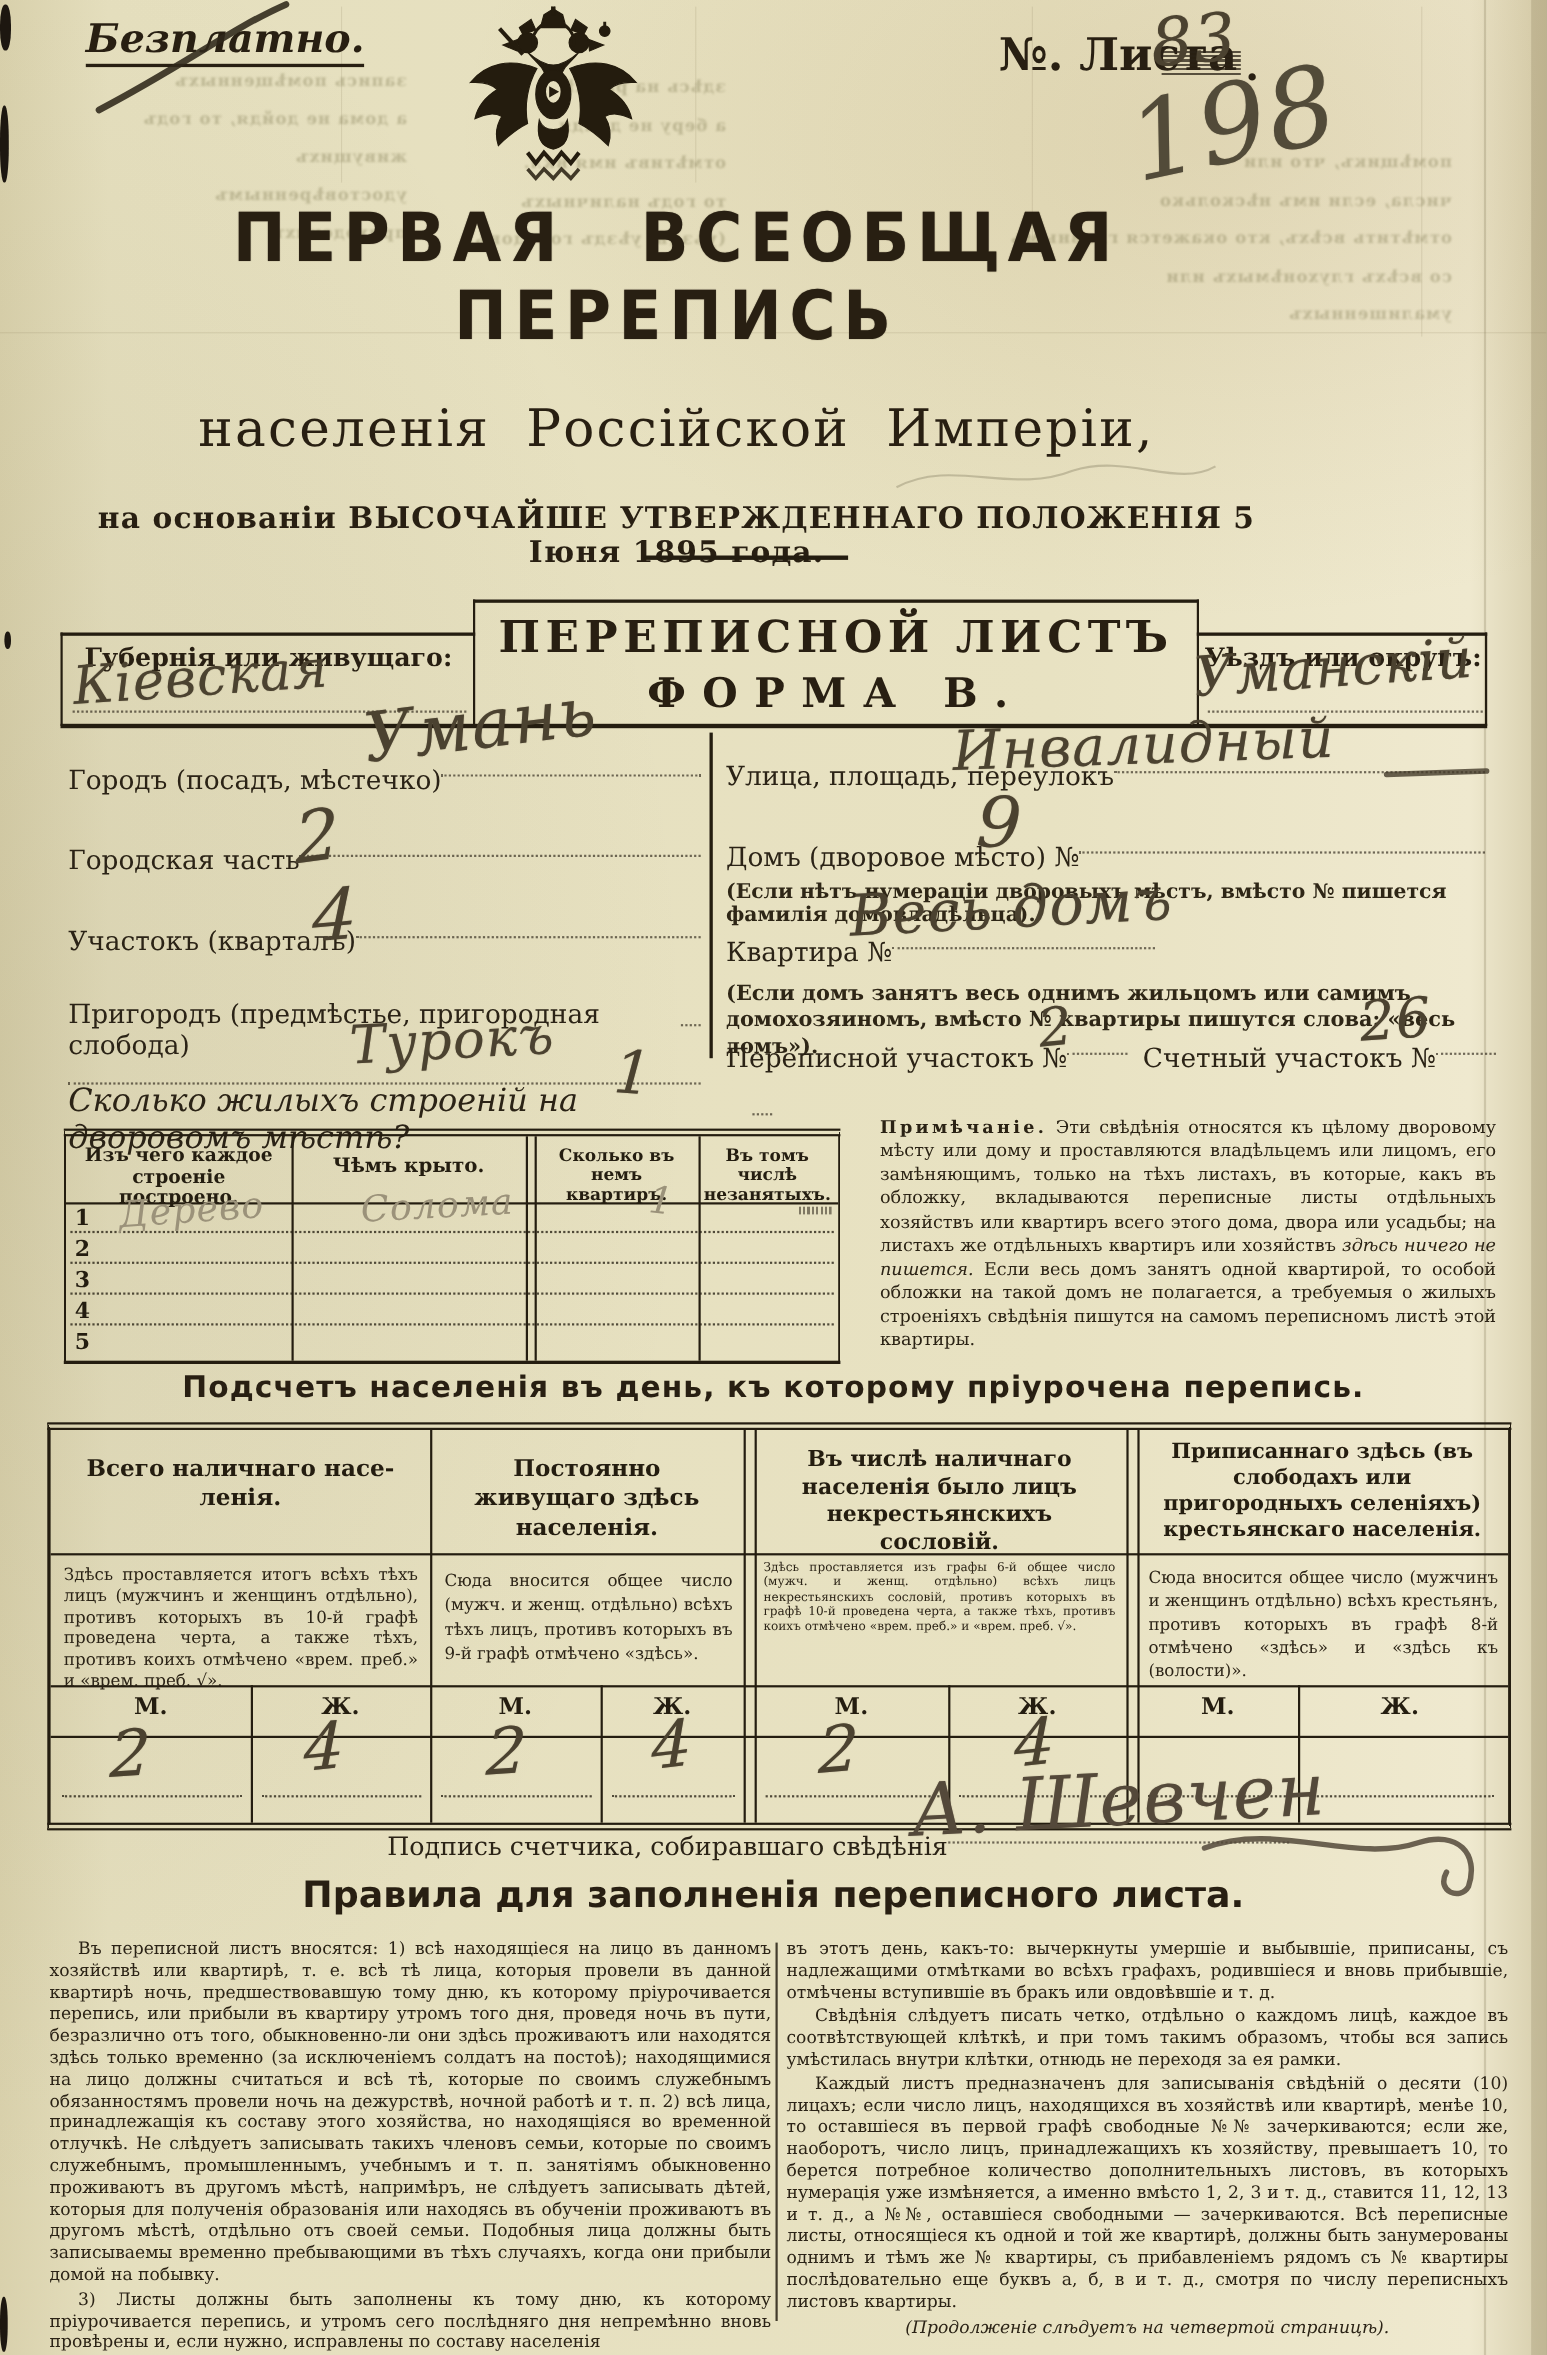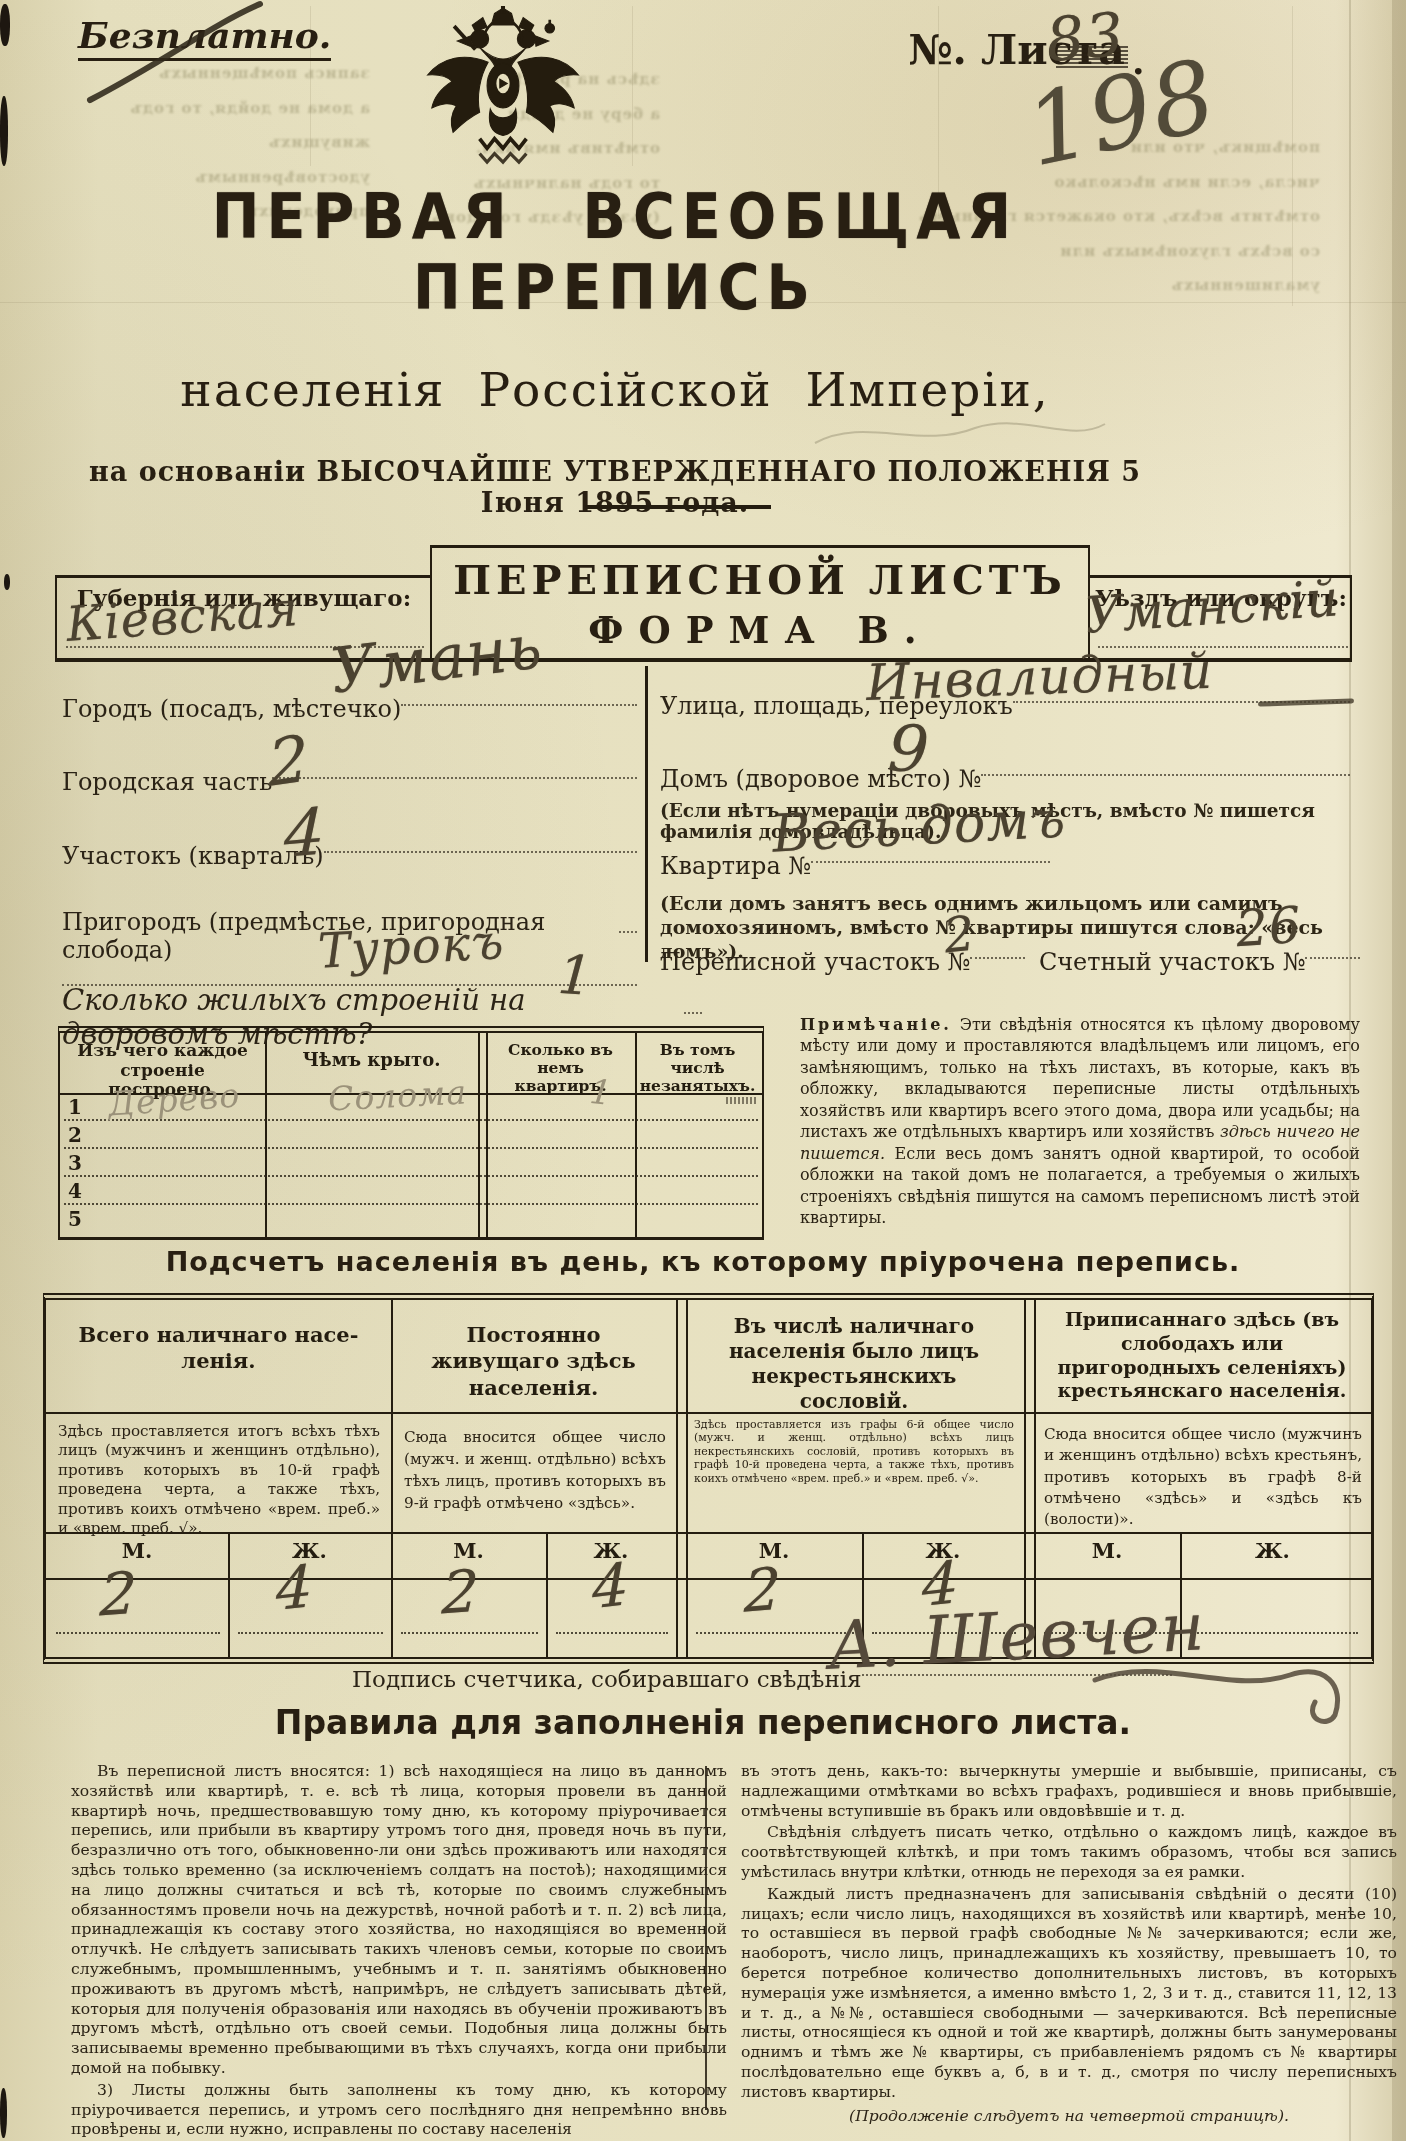--- a/index.html
+++ b/index.html
@@ -48,21 +48,21 @@
   .ptable .vmain{position:absolute;top:0;bottom:0;width:2px;background:#241d10;}
   .ptable .vdouble{position:absolute;top:0;bottom:0;width:8px;border-left:2px solid #241d10;border-right:2px solid #241d10;}
   .ptable .hsep{position:absolute;left:0;right:0;height:2px;background:#241d10;}
   .ptable .vsub{position:absolute;width:2px;background:#241d10;top:232px;bottom:0;}
   .phead{position:absolute;text-align:center;font-weight:bold;line-height:1.25;color:#241d10;}
   .pdesc{position:absolute;text-align:justify;color:#2b2316;}
   .mf{position:absolute;top:238px;font-size:21px;font-weight:bold;text-align:center;color:#241d10;}
   .vdots{position:absolute;top:332px;border-bottom:2px dotted rgba(43,36,23,.8);}
   
   .rulecol{position:absolute;top:1762px;width:656px;font-size:15.6px;line-height:1.27;
-           text-align:justify;color:#2b2316;margin-left:26px;}
+           text-align:justify;color:#2b2316;}
   .rulecol p{margin:0 0 2px 0;text-indent:26px;}
   .rulecol p.noindent{text-indent:0;}
   .rulecol p.cont{text-align:center;font-style:italic;text-indent:0;margin-top:4px;}
   .edge{position:absolute;background:#1d1710;border-radius:45%;}
 </style>
 </head>
 <body>
 
 <div class="page">
 

